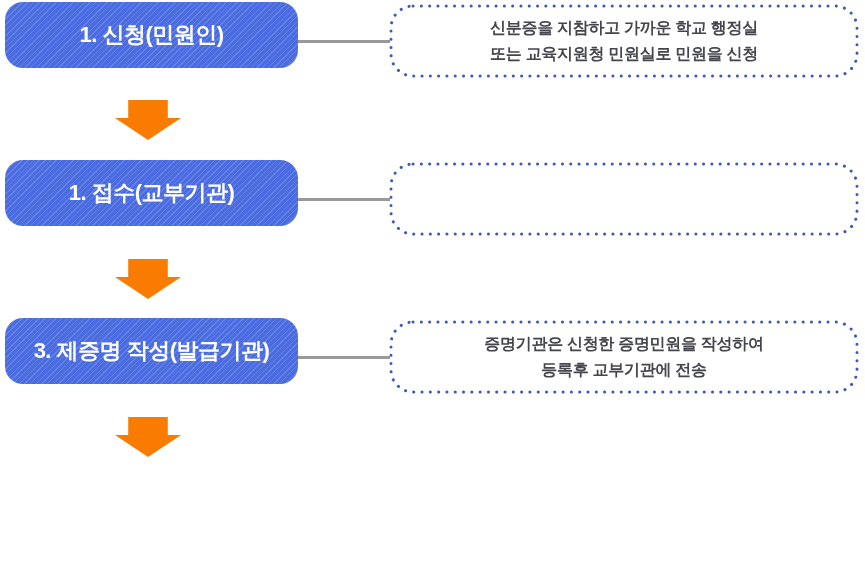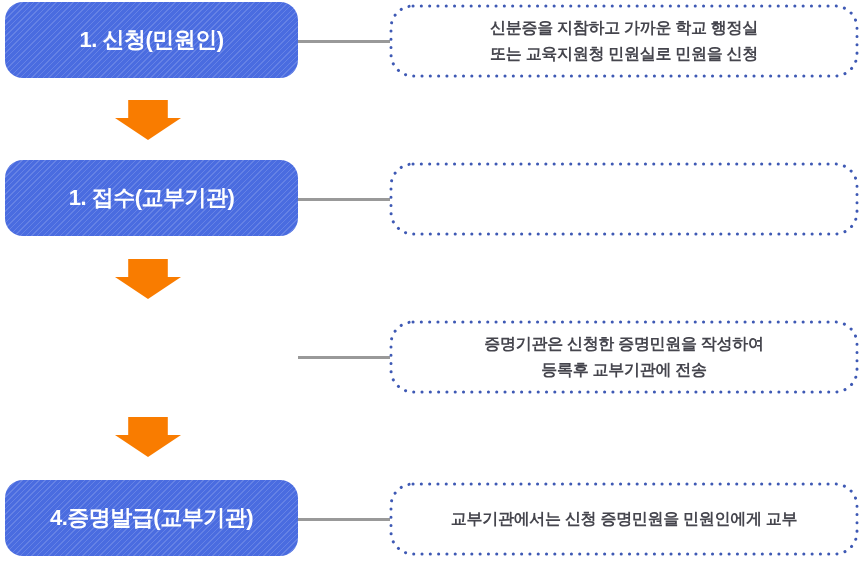--- a/index.html
+++ b/index.html
@@ -16,21 +16,21 @@
   body{font-family:"Liberation Sans","DejaVu Sans",sans-serif;}
   .canvas{
     position:relative;
     width:865px;height:567px;
     background:var(--background);
     overflow:hidden;
   }
   .flow-row{position:absolute;left:0;width:865px;height:78px;}
   .step-box{
     position:absolute;left:5px;top:0;
-    width:293px;height:76px;
+    width:293px;height:66px;
     border-radius:18px;
     background-color:var(--step-box-bg);
     background-image:repeating-linear-gradient(135deg,var(--step-box-stripe) 0 1px,transparent 1px 4px);
     display:flex;align-items:center;justify-content:center;
   }
   .step-label{
     color:var(--step-text);
     font-size:22px;font-weight:700;
     letter-spacing:-0.5px;
     white-space:nowrap;
@@ -101,38 +101,29 @@
     <div class="desc-box">
       <svg class="dotted-border" viewBox="0 0 470 74" aria-hidden="true">
         <rect x="2" y="2" width="466" height="70" rx="22"></rect>
       </svg>
     </div>
   </section>
 
   <div class="down-arrow arrow-2"></div>
 
   <section class="flow-row row-3">
+    <div class="step-box">
+      <span class="step-label">3. 제증명 작성(발급기관)</span>
+    </div>
     <div class="connector"></div>
     <div class="desc-box">
       <svg class="dotted-border" viewBox="0 0 470 74" aria-hidden="true">
         <rect x="2" y="2" width="466" height="70" rx="22"></rect>
       </svg>
       <p class="desc-text">증명기관은 신청한 증명민원을 작성하여
 등록후 교부기관에 전송</p>
     </div>
   </section>
 
   <div class="down-arrow arrow-3"></div>
 
-  <section class="flow-row row-4">
-    <div class="step-box">
-      <span class="step-label">4.증명발급(교부기관)</span>
-    </div>
-    <div class="connector"></div>
-    <div class="desc-box">
-      <svg class="dotted-border" viewBox="0 0 470 74" aria-hidden="true">
-        <rect x="2" y="2" width="466" height="70" rx="22"></rect>
-      </svg>
-      <p class="desc-text">교부기관에서는 신청 증명민원을 민원인에게 교부</p>
-    </div>
-  </section>
 
 </div>
 
 </body></html>

